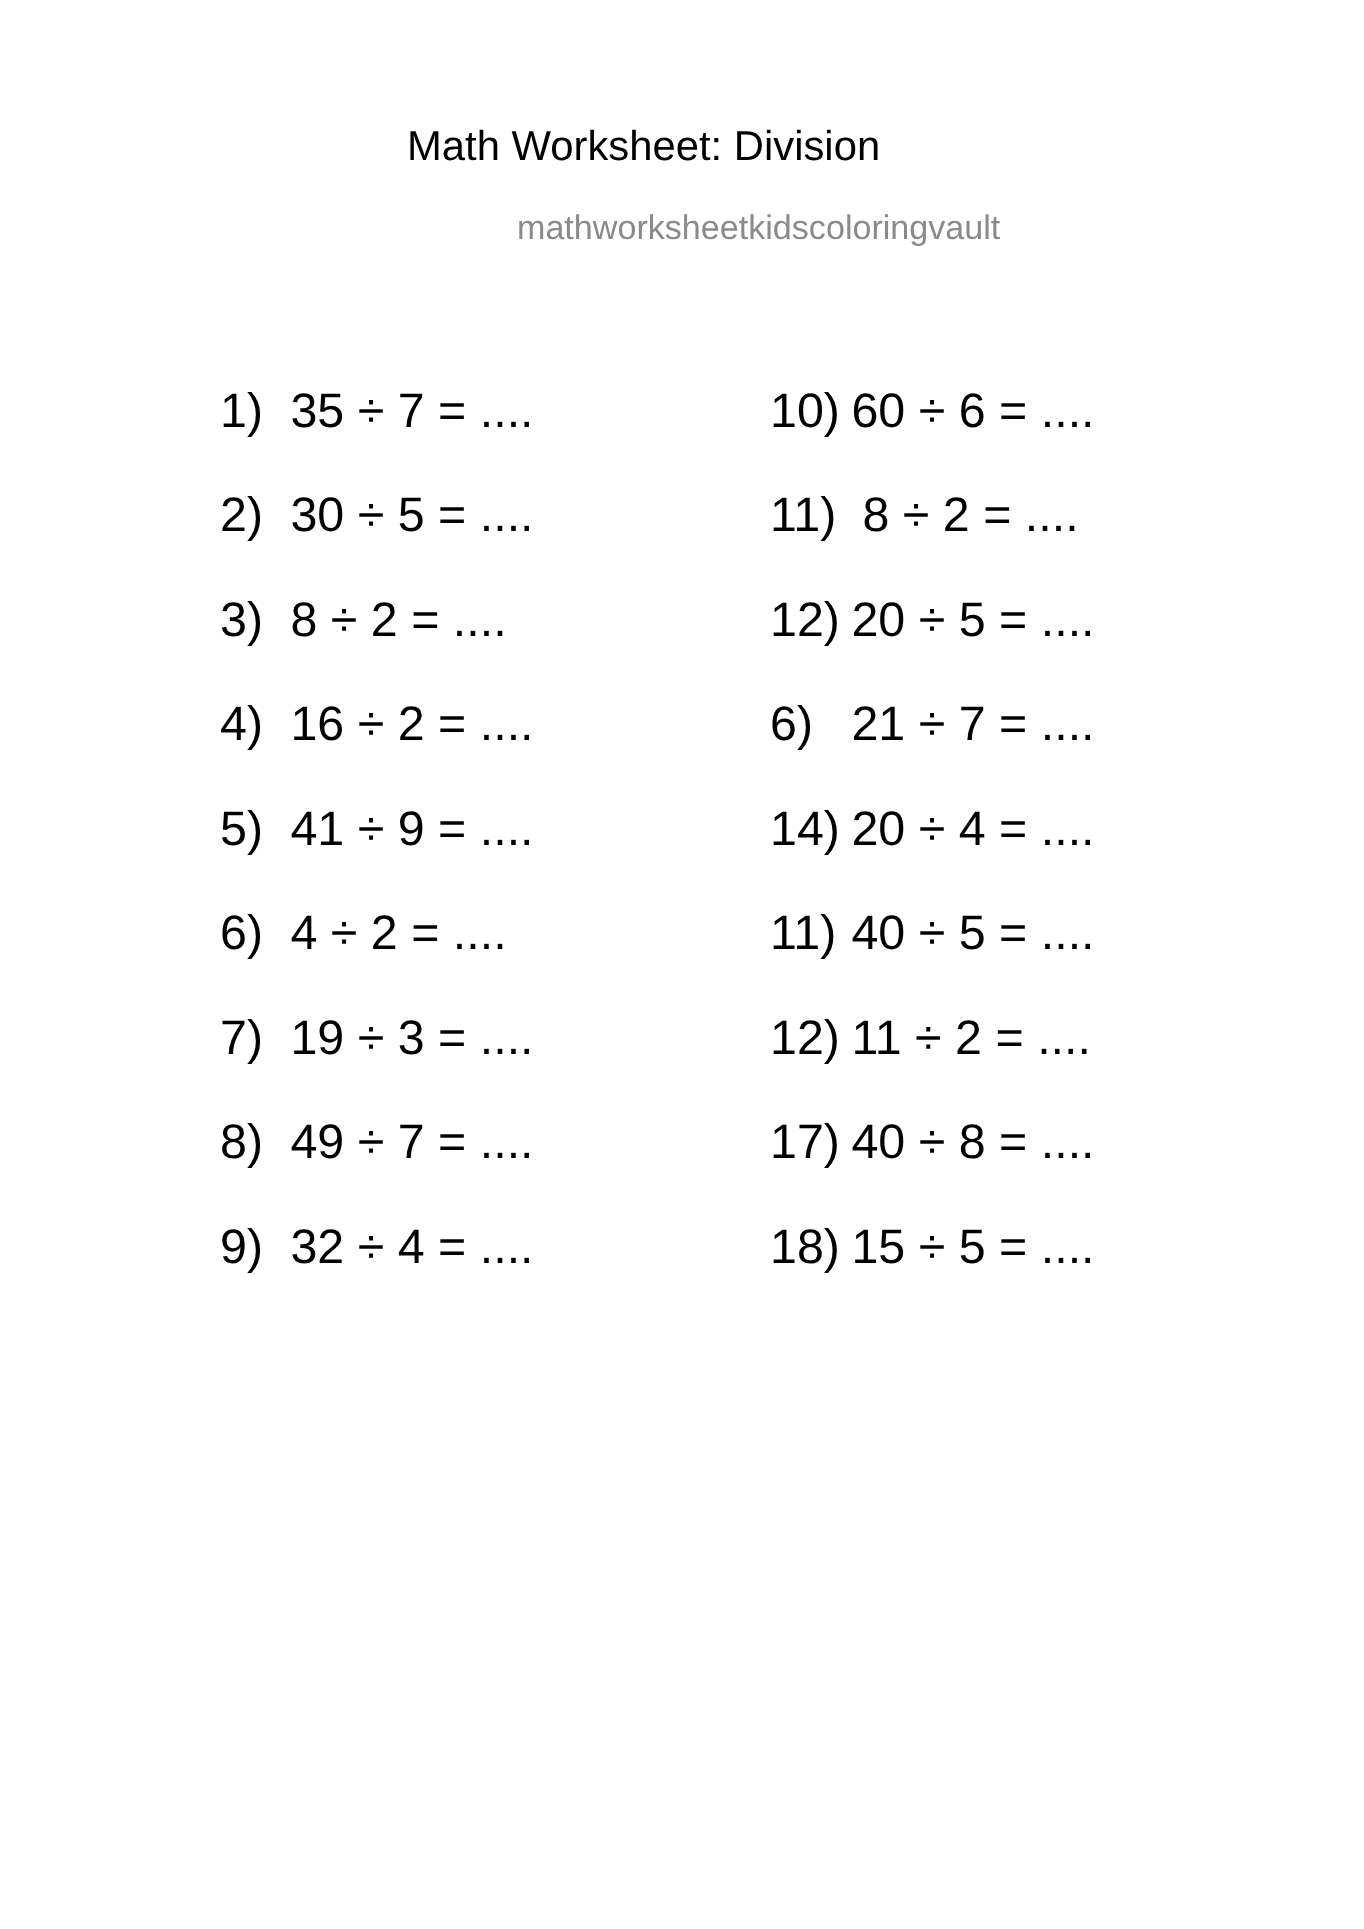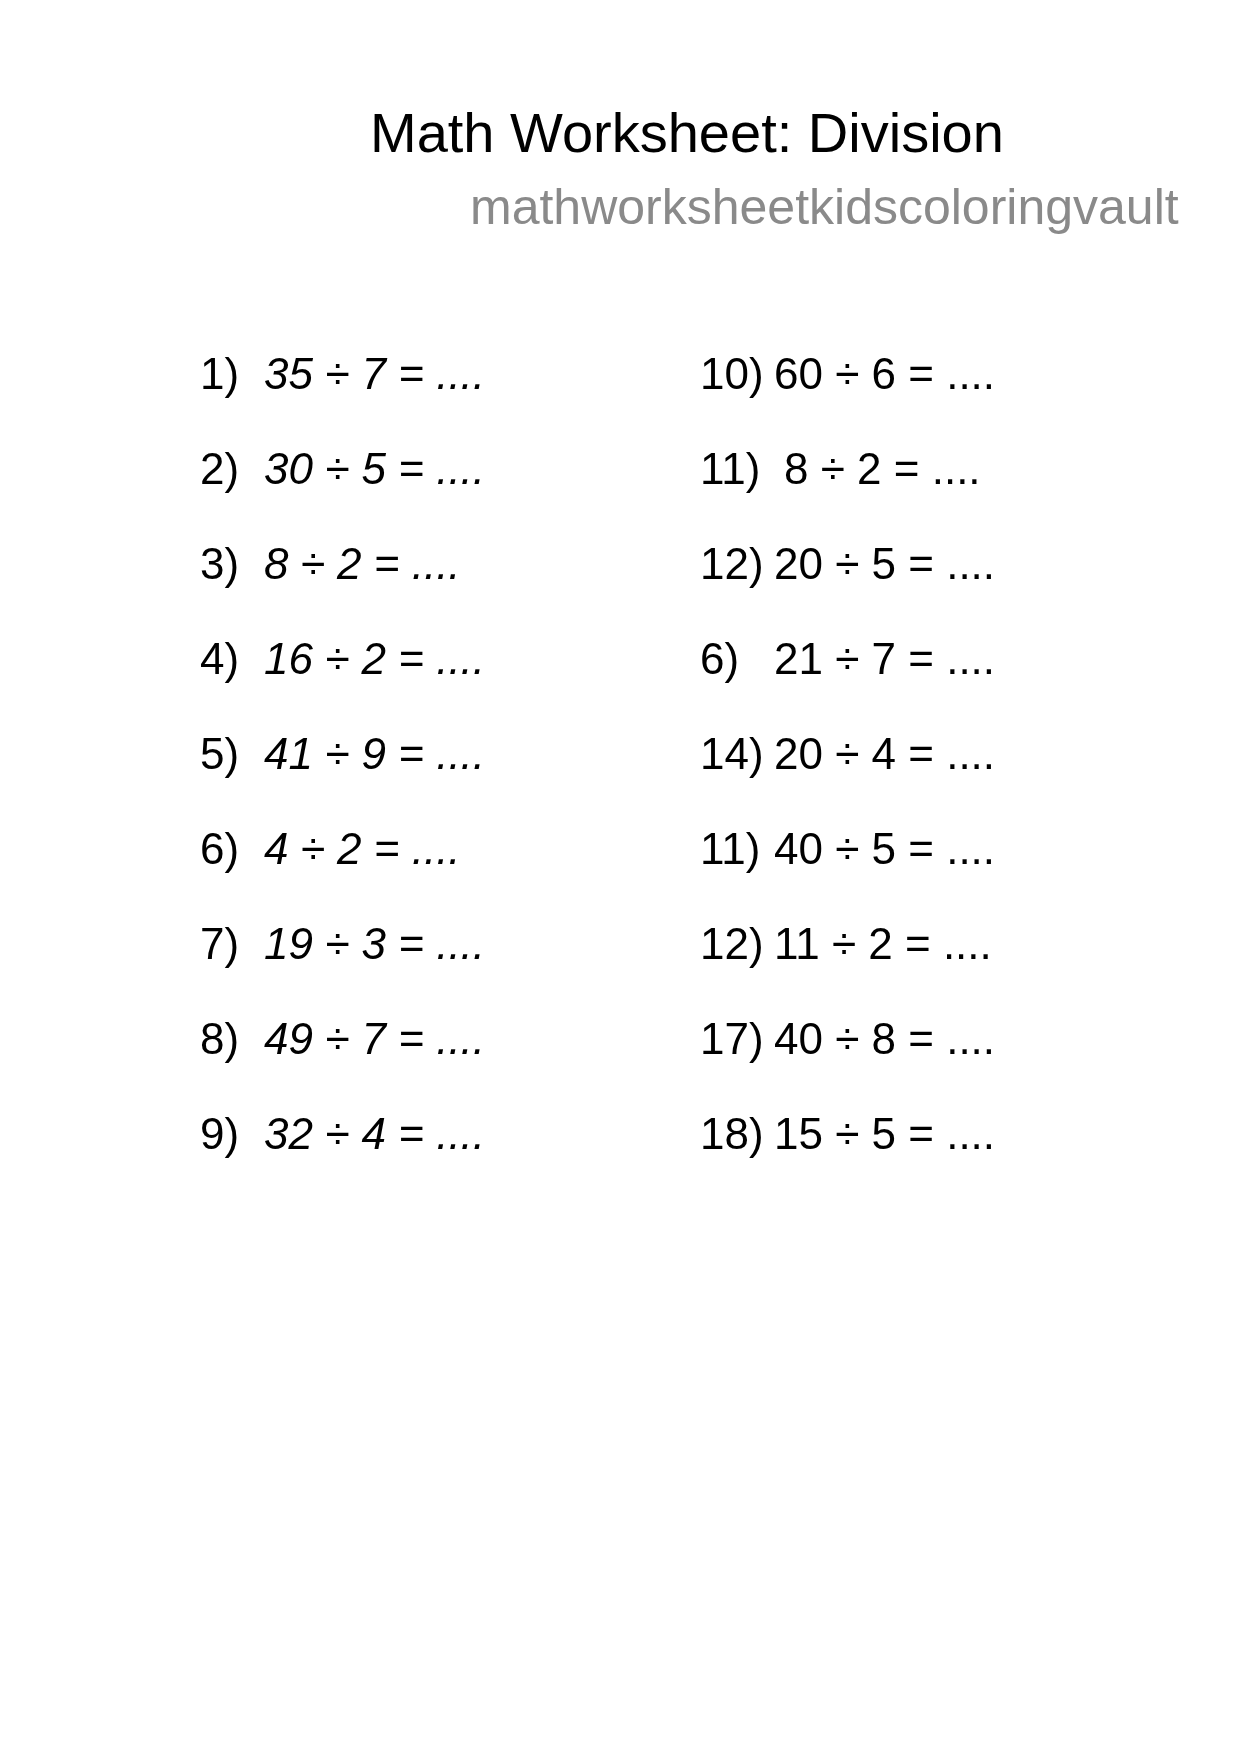--- a/index.html
+++ b/index.html
@@ -12,51 +12,51 @@
       height: 1754px;
       position: relative;
       overflow: hidden;
       font-family: "Liberation Sans", sans-serif;
       color: #000000;
     }
     .title {
       position: absolute;
       left: 370px;
       top: 98px;
-      font-size: 56px;
+      font-size: 38px;
       line-height: 70px;
       white-space: nowrap;
       letter-spacing: 0px;
     }
     .subtitle {
       position: absolute;
       left: 470px;
       top: 182px;
-      font-size: 50px;
+      font-size: 31px;
       line-height: 50px;
       white-space: nowrap;
       color: #8a8a8a;
     }
     .problem {
       position: absolute;
       font-size: 44px;
       line-height: 52px;
       white-space: nowrap;
     }
     .problem .num {
       position: absolute;
       left: 0;
       top: 0;
     }
     .problem .expr {
       position: absolute;
       top: 0;
     }
     .col-left { left: 200px; }
-    .col-left .expr { left: 64px; font-style: italic; }
+    .col-left .expr { left: 64px; }
     .col-right { left: 700px; }
     .col-right .expr { left: 74px; }
   </style>
 </head>
 <body>
 
 <div class="title">Math Worksheet: Division</div>
 <div class="subtitle">mathworksheetkidscoloringvault</div>
 
 <div class="problem col-left" style="top:348px">

